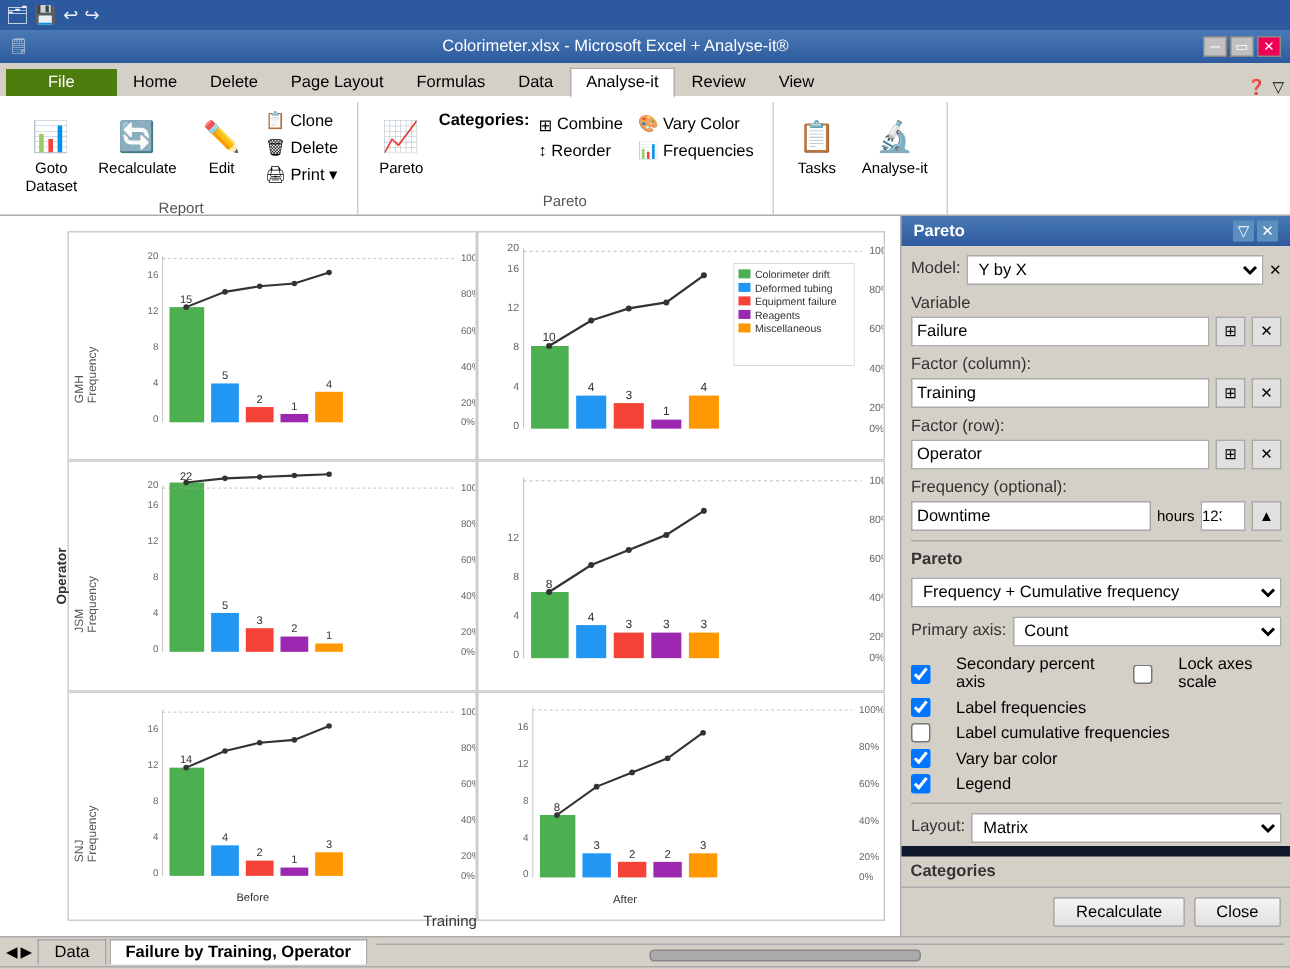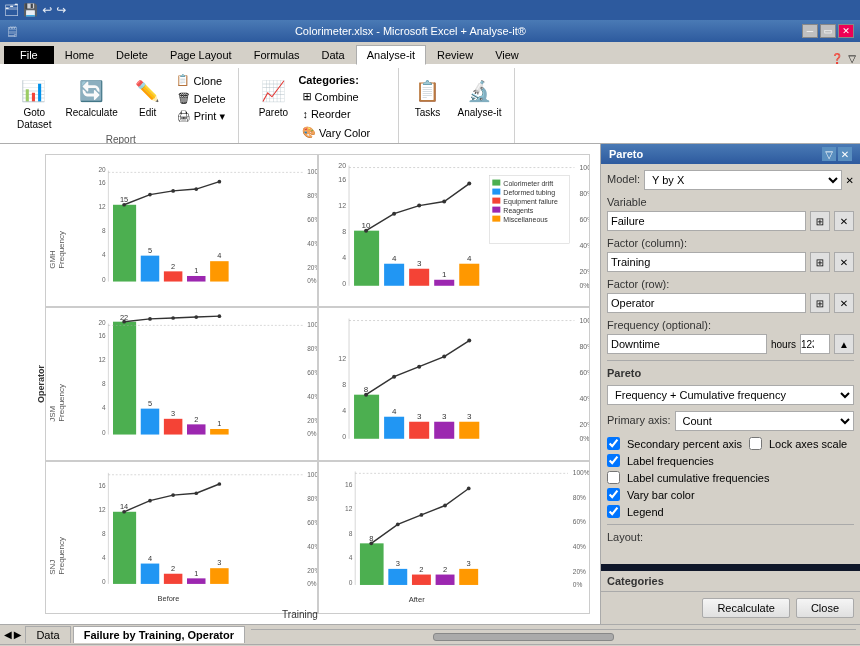--- a/index.html
+++ b/index.html
@@ -47,25 +47,25 @@
     }
     .ribbon-tab.active {
       background: white;
       border: 1px solid #adadad;
       border-bottom: 1px solid white;
       position: relative;
       top: 1px;
       z-index: 2;
     }
     .ribbon-tab.file {
-      background: #000000;
+      background: #4d7c0f;
       color: white;
       border: none;
       border-radius: 0;
-      padding: 3px 16px;
+      padding: 3px 28px;
     }
 
     
     .ribbon-body {
       background: white;
       border-bottom: 1px solid #adadad;
       display: flex;
       height: 80px;
       padding: 4px 4px 0 4px;
     }
@@ -183,21 +183,21 @@
     .panel-icon-btn {
       width: 20px; height: 20px;
       background: #e0e0e0;
       border: 1px solid #aaa;
       display: flex; align-items: center; justify-content: center;
       cursor: pointer;
       font-size: 10px;
     }
     .divider { border-top: 1px solid #aaa; margin: 6px 0; }
     .section-title { font-size: 11px; font-weight: bold; color: #333; margin-bottom: 6px; }
-    .checkbox-row { display: flex; align-items: center; gap: 7px; margin-bottom: 4px; font-size: 11px; }
+    .checkbox-row { display: flex; align-items: center; gap: 17px; margin-bottom: 4px; font-size: 11px; }
     .checkbox-row input { margin: 0; }
     .panel-bottom {
       padding: 6px;
       border-top: 1px solid #aaa;
       display: flex;
       justify-content: flex-end;
       gap: 6px;
       background: #d4d0c8;
     }
     .action-btn {
@@ -337,21 +337,21 @@
     </div>
     <div class="ribbon-group-label">Report</div>
   </div>
 
   <div class="ribbon-group" style="min-width:160px;">
     <div class="ribbon-group-content" style="align-items:flex-start;">
       <div class="ribbon-btn-large">
         <div class="ribbon-icon-large">📈</div>
         <div class="ribbon-btn-label">Pareto</div>
       </div>
-      <div style="display:flex; flex-direction:column; gap:2px; padding-top:2px;">
+      <div style="display:flex; flex-direction:row; gap:2px; padding-top:2px;">
         <div style="font-size:11px; font-weight:bold;">Categories:</div>
         <div class="ribbon-small-stack">
           <div class="ribbon-btn-small">
             <span>⊞</span>
             <span>Combine</span>
           </div>
           <div class="ribbon-btn-small">
             <span>↕</span>
             <span>Reorder</span>
           </div>
@@ -723,20 +723,23 @@
       </div>
       <div class="checkbox-row">
         <input type="checkbox" checked="" style="">
         <span>Legend</span>
       </div>
 
       <div class="divider"></div>
 
       <div class="panel-row">
         <span class="panel-label">Layout:</span>
+        <select class="panel-select">
+          <option>Matrix</option>
+        </select>
       </div>
 
     </div>
 
     <div class="categories-section">
       <div class="categories-title">Categories</div>
     </div>
 
     <div class="panel-bottom">
       <button class="action-btn">Recalculate</button>

